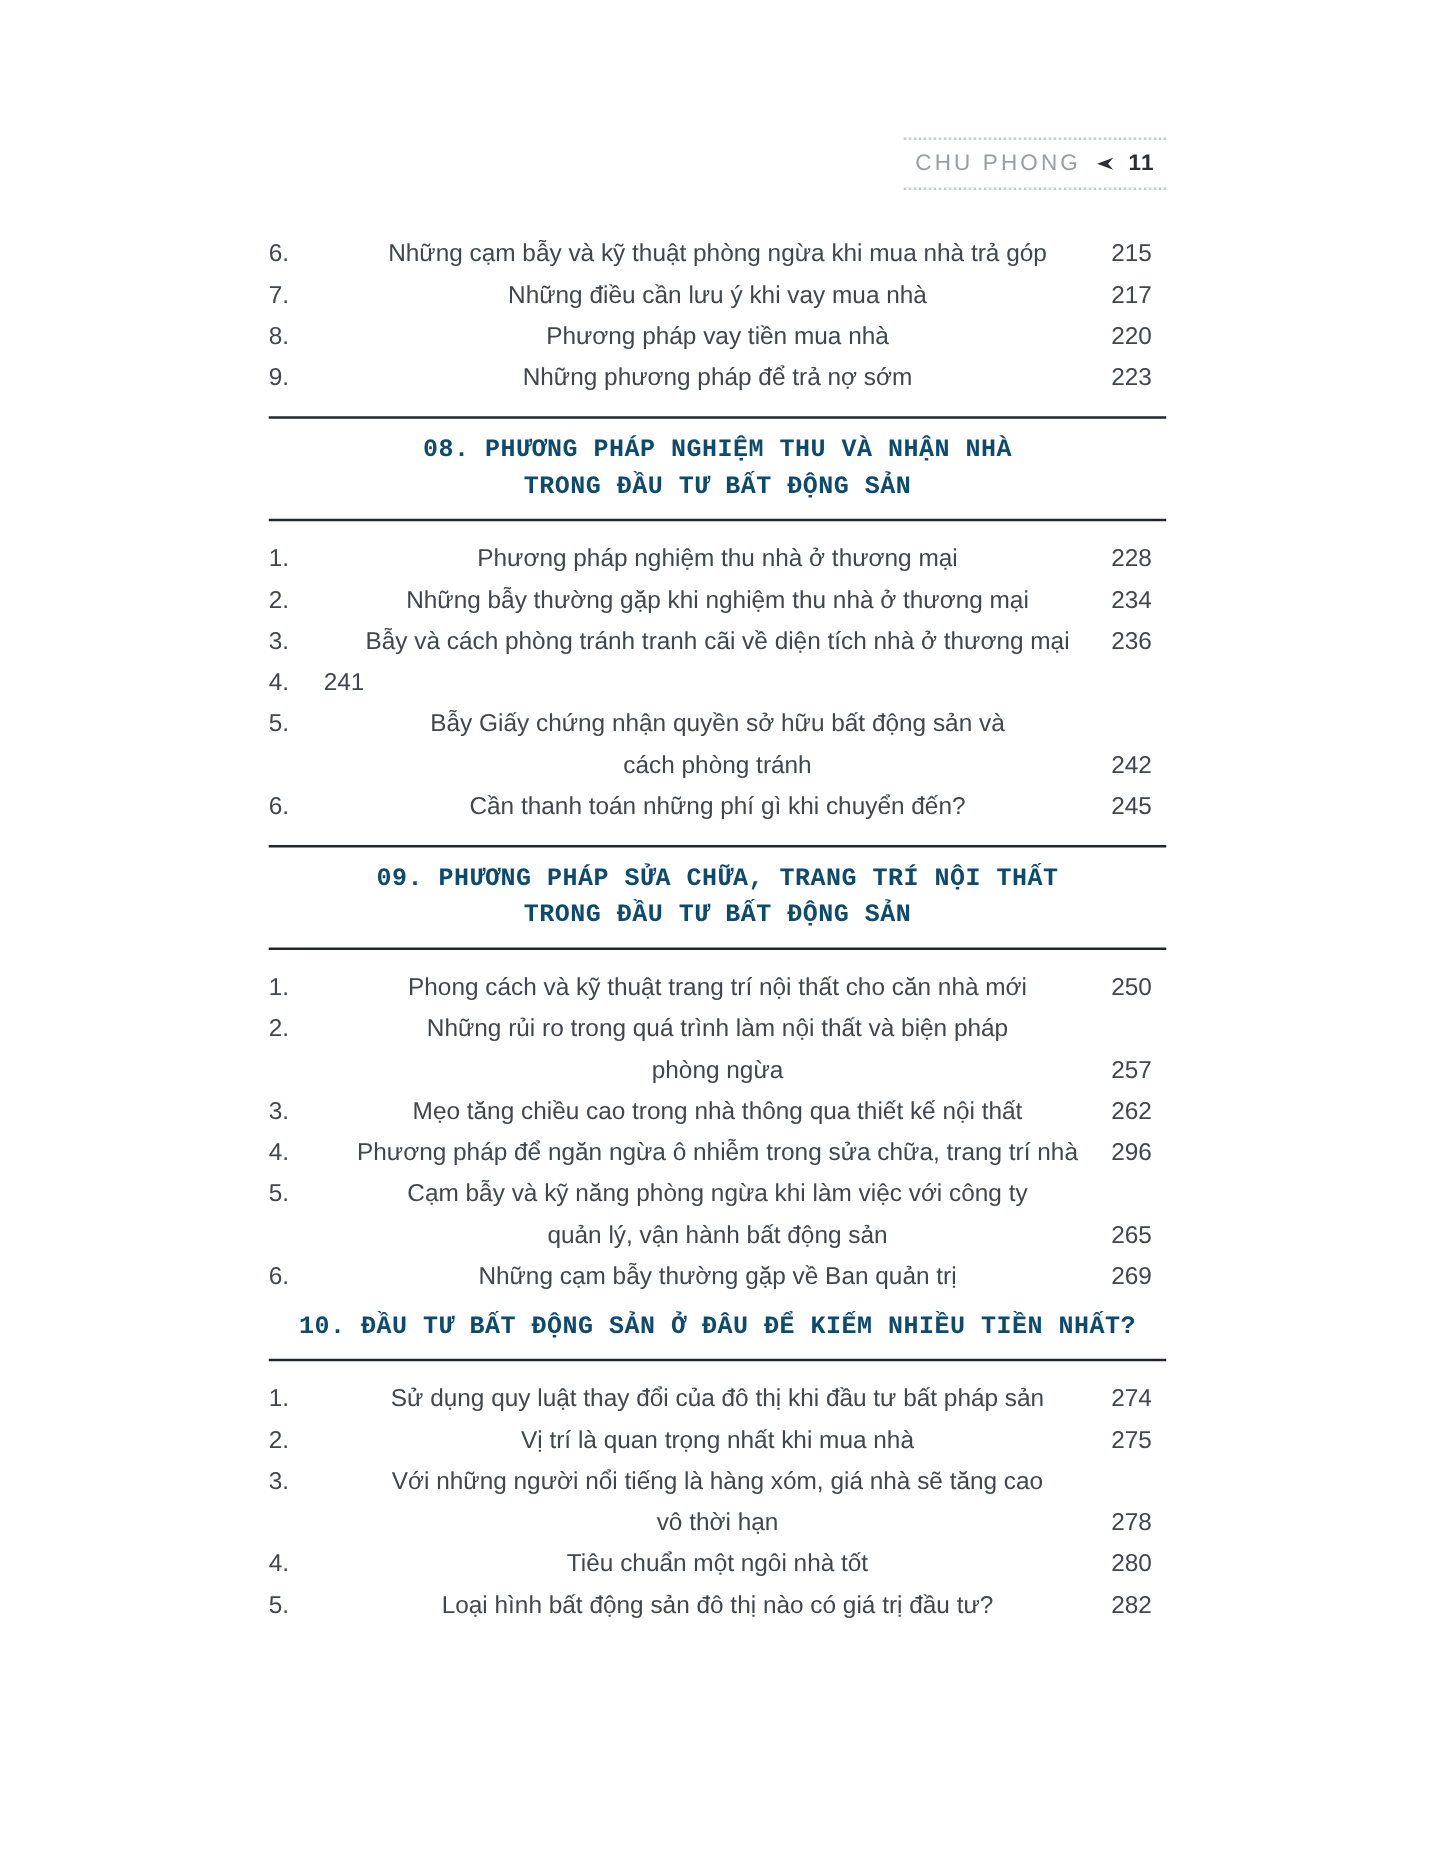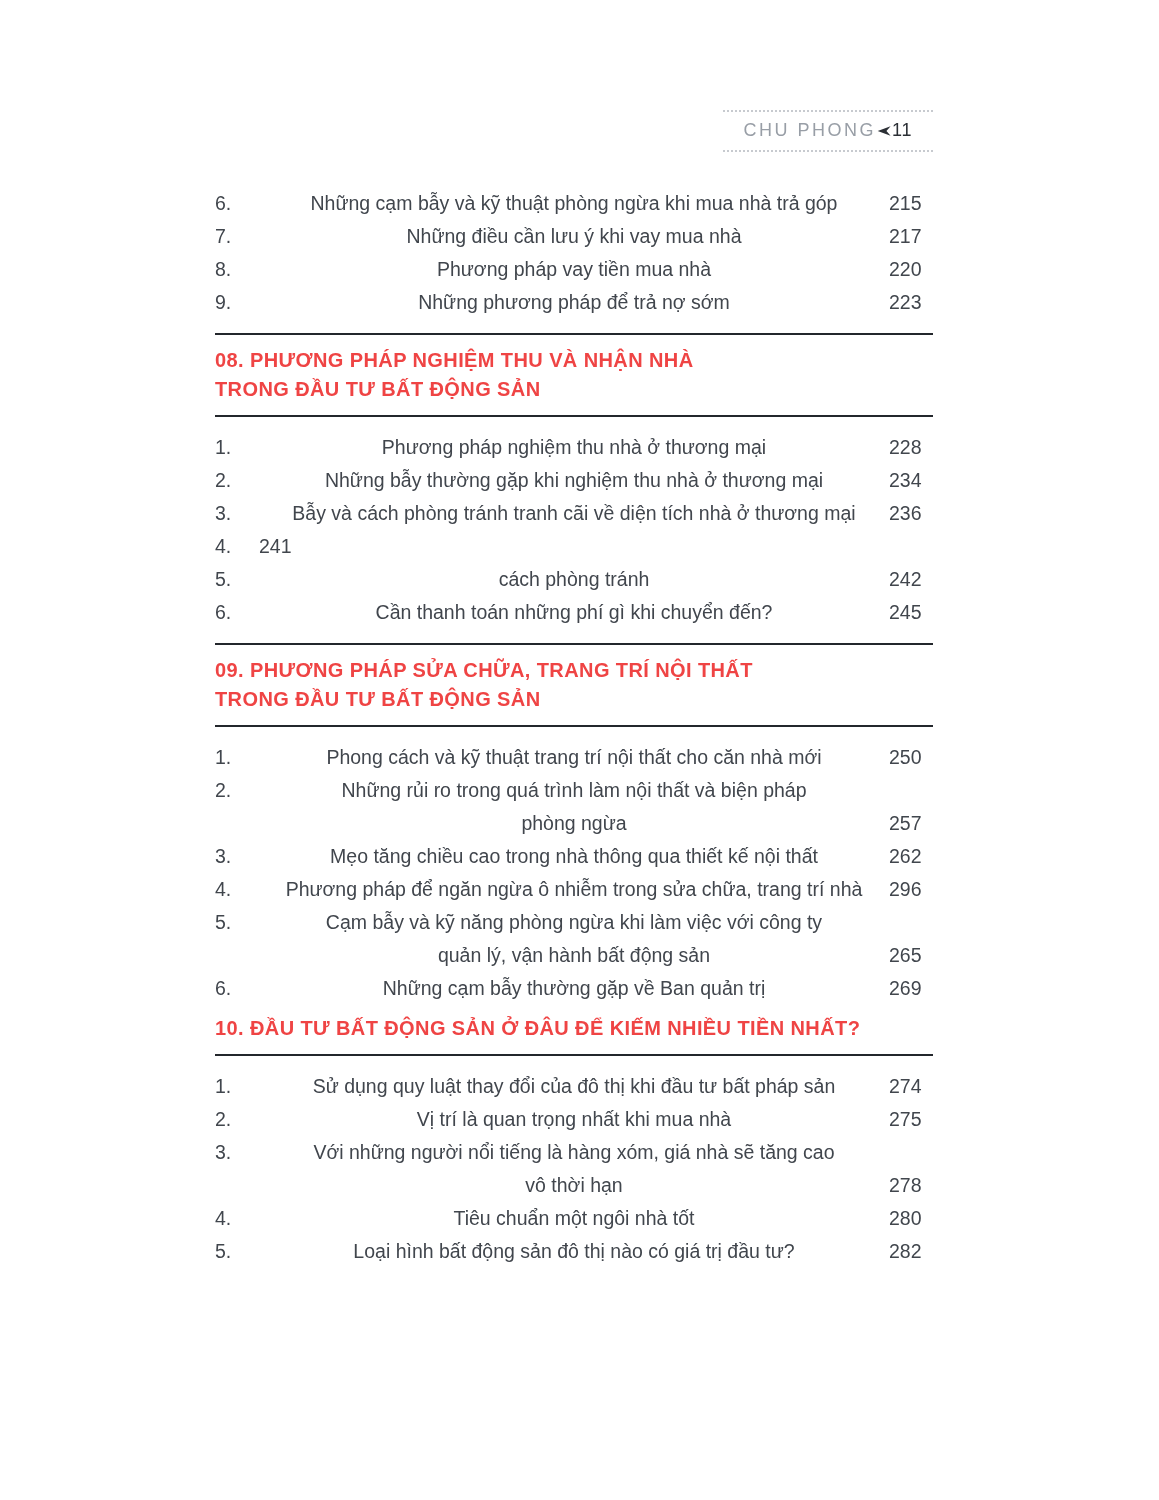--- a/index.html
+++ b/index.html
@@ -21,32 +21,32 @@
   
   .running-header {
     margin-left:auto;
     width:210px;
     border-top:2px dotted #c7cacf;
     border-bottom:2px dotted #c7cacf;
     padding:8px 2px 9px 2px;
     display:flex;
     align-items:center;
     justify-content:center;
-    gap:1px;
+    gap:12px;
   }
   .author {
     color:#989ea6;
     font-size:18px;
     letter-spacing:2.5px;
   }
   .arrow svg { display:block; width:14px; height:14px; fill:#2b2f35; }
   .pagenum {
     color:#2b2f35;
     font-size:18px;
-    font-weight:400;
+    font-weight:700;
     letter-spacing:1px;
   }
   
   .toc-body { margin-top:32px; }
   .entries { padding:3px 0; }
   .entry {
     display:flex;
     line-height:33px;
     font-size:19.5px;
     color:#41464d;
@@ -58,27 +58,28 @@
     flex:none;
     align-self:flex-end;
     min-width:44px;
     text-align:left;
   }
   .rule {
     border-top:2px solid #23272c;
     margin:11px 0;
   }
   .sec-heading {
-    text-align:left;
+    text-align:center;
     font-weight:700;
-    color:#ef4444;
+    color:#0c4a6e;
     font-size:20px;
     line-height:29px;
     letter-spacing:0.4px;
     margin:6px 0;
+    font-family:Liberation Mono, monospace;
   }
   .sec-heading.spaced { }
 </style>
 </head>
 <body>
 
 <div class="page">
   <div class="content">
 
     <div class="running-header">
@@ -150,20 +151,21 @@
             </div>
             <span class="pg">236</span>
           </div>
           <div class="entry">
             <span class="num">4.</span>
             <span class="pg">241</span>
           </div>
           <div class="entry">
             <span class="num">5.</span>
             <div class="title">
+              <div class="title-line">Bẫy Giấy chứng nhận quyền sở hữu bất động sản và</div>
               <div class="title-line">cách phòng tránh</div>
             </div>
             <span class="pg">242</span>
           </div>
           <div class="entry">
             <span class="num">6.</span>
             <div class="title">
               <div class="title-line">Cần thanh toán những phí gì khi chuyển đến?</div>
             </div>
             <span class="pg">245</span>

